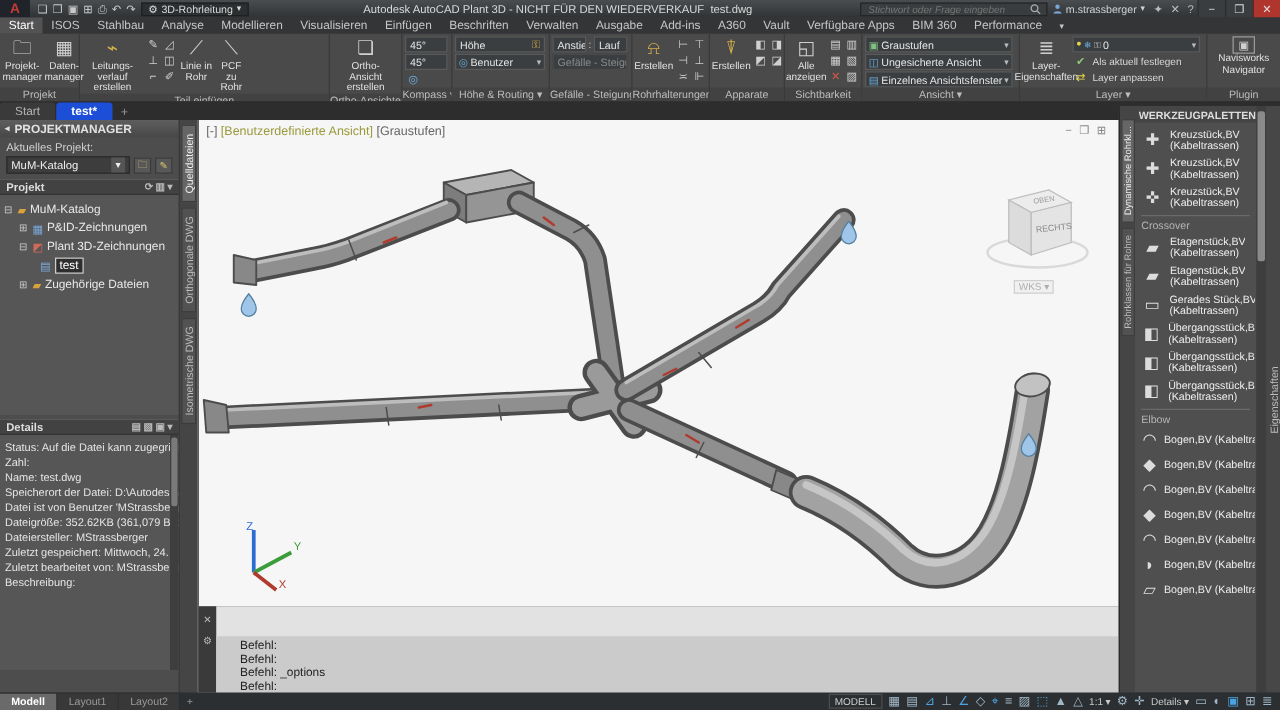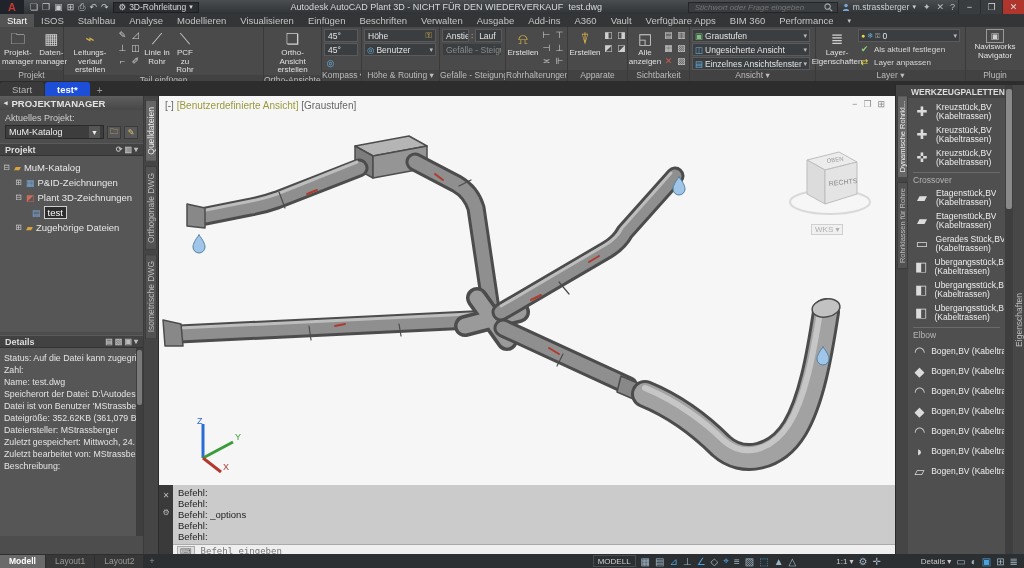--- a/index.html
+++ b/index.html
@@ -74,21 +74,21 @@
   #vp-label{position:absolute;left:6px;top:4px;font-size:10px;color:#666;}
   #vp-label .vpv{color:#9a9a3d;}
   #vp-wbtns{position:absolute;right:10px;top:3px;font-size:9px;color:#888;display:flex;gap:6px;}
   #viewcube{position:absolute;right:22px;top:36px;width:86px;height:110px;}
   #ucs{position:absolute;left:18px;top:318px;width:70px;height:62px;}
 
   
   #cmdwrap{position:absolute;left:158px;top:485px;width:737px;height:69px;background:#e2e2e2;display:flex;border-left:1px solid #2c2c2c;}
   #cmdgutter{width:14px;background:#3a3a3a;display:flex;flex-direction:column;align-items:center;gap:8px;padding-top:6px;font-size:8px;color:#bbb;}
   #cmdmain{flex:1;display:flex;flex-direction:column;}
-  #cmdhist{flex:1;background:#cbcbcb;font-family:"DejaVu Sans Mono",monospace;font-size:9.5px;line-height:11px;color:#222;padding:2px 5px;}
+  #cmdhist{flex:1;background:#cbcbcb;font-family:"DejaVu Sans Mono",monospace;font-size:9.5px;line-height:11px;color:#222;padding:2px 19px;margin-top:24px;}
   #cmdinput{height:13px;background:#efefef;border-top:1px solid #aaa;display:flex;align-items:center;padding:0 4px;gap:4px;}
   #cmdinput .kb{font-size:8px;color:#666;background:#ddd;border:1px solid #aaa;padding:0 2px;}
   #cmdinput input{flex:1;border:none;background:transparent;font-size:9px;color:#888;outline:none;font-family:"DejaVu Sans Mono",monospace;}
 
   
   #palette{position:absolute;left:895px;top:85px;width:129px;height:469px;background:#4f4f4f;border-left:1px solid #2a2a2a;display:flex;}
   .pal-strip{width:12px;background:#454545;display:flex;flex-direction:column;gap:4px;align-items:center;padding-top:10px;}
   .pal-strip .vtab{font-size:7.5px;padding:5px 0;}
   .pal-main{flex:1;display:flex;flex-direction:column;overflow:hidden;}
   #pal-title{height:13px;font-size:8.5px;font-weight:bold;color:#ddd;display:flex;align-items:center;padding:0 3px;background:#454545;white-space:nowrap;}
@@ -103,21 +103,21 @@
 
   
   #statusbar{position:absolute;left:0;top:554px;width:1024px;height:14px;background:#2c2f31;display:flex;align-items:center;font-size:8.5px;}
   .ltab{padding:0 9px;height:13px;display:flex;align-items:center;color:#9a9a9a;background:#383838;margin-right:1px;font-size:8.5px;}
   .ltab.active{background:#6a6a6a;color:#fff;font-weight:bold;}
   .ltab-plus{color:#999;padding:0 5px;}
   #sb-right{margin-left:auto;display:flex;align-items:center;gap:5px;padding-right:6px;}
   .sb-btn{border:1px solid #4a4d4f;padding:0 4px;height:12px;display:flex;align-items:center;color:#cfcfcf;font-size:8px;}
   .sb-ico{color:#9fb6c7;font-size:10px;cursor:default;}
   .sb-ico.on{color:#4aa3e0;}
-  .sb-txt{color:#c9c9c9;font-size:8px;display:flex;align-items:center;gap:2px;margin-left:35px;}
+  .sb-txt{color:#c9c9c9;font-size:8px;display:flex;align-items:center;gap:2px;}
 </style>
 </head>
 <body>
 
 <div id="app">
 
   <div id="titlebar">
     <div class="brand">A</div>
     <div class="qat">
       <span>❏</span>

